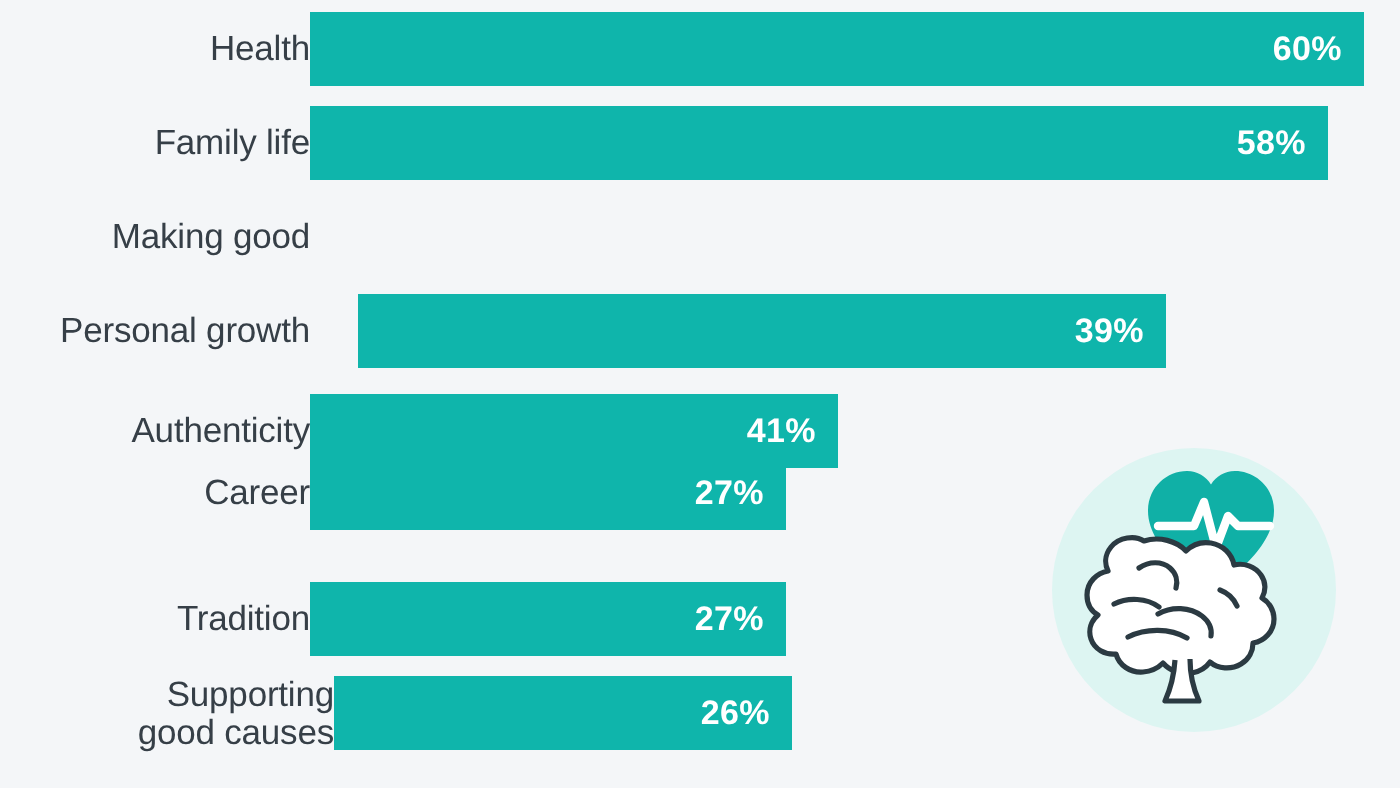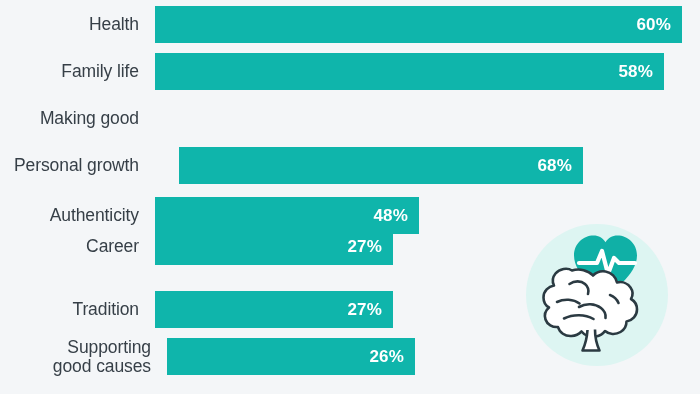--- a/index.html
+++ b/index.html
@@ -24,21 +24,21 @@
     left: 0;
     width: 700px;
     height: 37px;
     display: flex;
     align-items: center;
   }
   .cat-label {
     width: 155px;
     flex: 0 0 155px;
     text-align: right;
-    padding-right: 16px;
+    padding-right: 0;
     box-sizing: border-box;
     color: #363f47;
     font-size: 17.5px;
     line-height: 19px;
     letter-spacing: -0.1px;
     white-space: pre-line;
   }
   .bar-track {
     position: relative;
     flex: 1 1 auto;
@@ -99,30 +99,30 @@
   </div>
 
   <div class="bar-row" style="top:100px;">
     <div class="cat-label">Making good</div>
   </div>
 
   <div class="bar-row" style="top:147px;gap:24px;">
     <div class="cat-label">Personal growth</div>
     <div class="bar-track">
       <div class="bar" style="width:404px;">
-        <span class="bar-value">68%</span>
+        <span class="bar-value">39%</span>
       </div>
     </div>
   </div>
 
   <div class="bar-row" style="top:197px;">
     <div class="cat-label">Authenticity</div>
     <div class="bar-track">
       <div class="bar" style="width:264px;">
-        <span class="bar-value">48%</span>
+        <span class="bar-value">41%</span>
       </div>
     </div>
   </div>
 
   <div class="bar-row" style="top:228px;">
     <div class="cat-label">Career</div>
     <div class="bar-track">
       <div class="bar" style="width:238px;">
         <span class="bar-value">27%</span>
       </div>
@@ -135,21 +135,21 @@
       <div class="bar" style="width:238px;">
         <span class="bar-value">27%</span>
       </div>
     </div>
   </div>
 
   <div class="bar-row" style="top:338px;margin-left:12px;">
     <div class="cat-label">Supporting
 good causes</div>
     <div class="bar-track">
-      <div class="bar" style="width:248px;">
+      <div class="bar" style="width:229px;">
         <span class="bar-value">26%</span>
       </div>
     </div>
   </div>
 
   <div id="illustration">
     <svg width="146" height="146" viewBox="0 0 146 146" xmlns="http://www.w3.org/2000/svg">
       <circle cx="73" cy="73" r="71" fill="#ddf5f2"></circle>
 
       <path d="M78 71.5 C78 71.5 50 53.5 50 33.5 C50 21.5 59.5 13.5 69.5 13.5 C74.8 13.5 79 16.2 81.5 20.2 C84 16.2 88.2 13.5 93.5 13.5 C103.5 13.5 113 21.5 113 33.5 C113 53.5 85 71.5 85 71.5 Z" fill="#10b0a6"></path>

